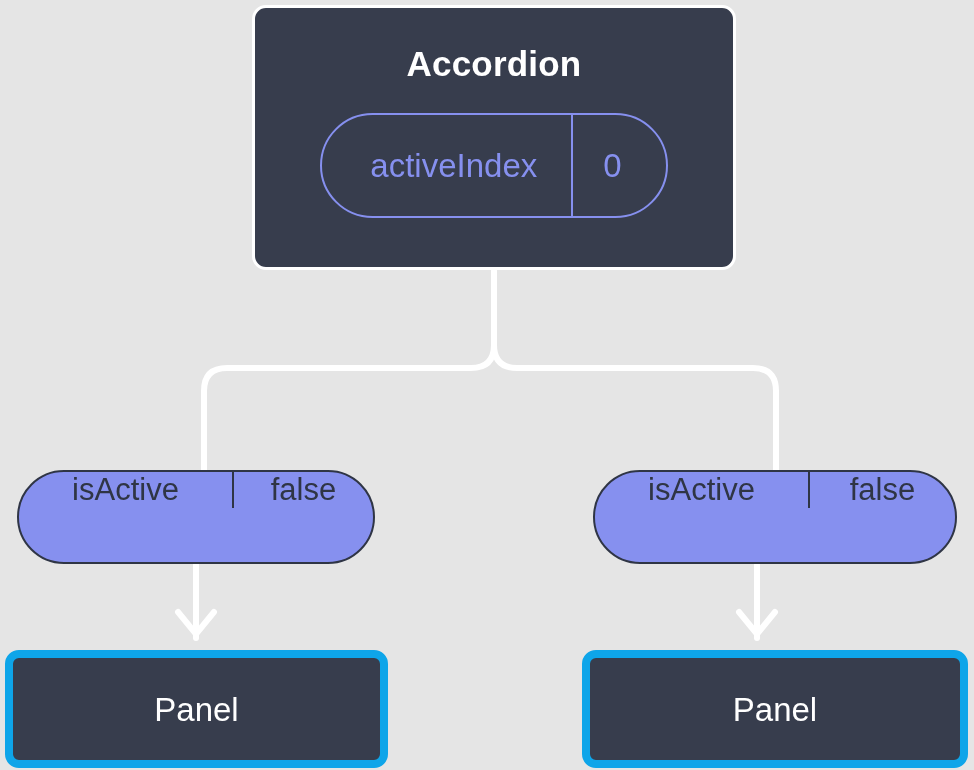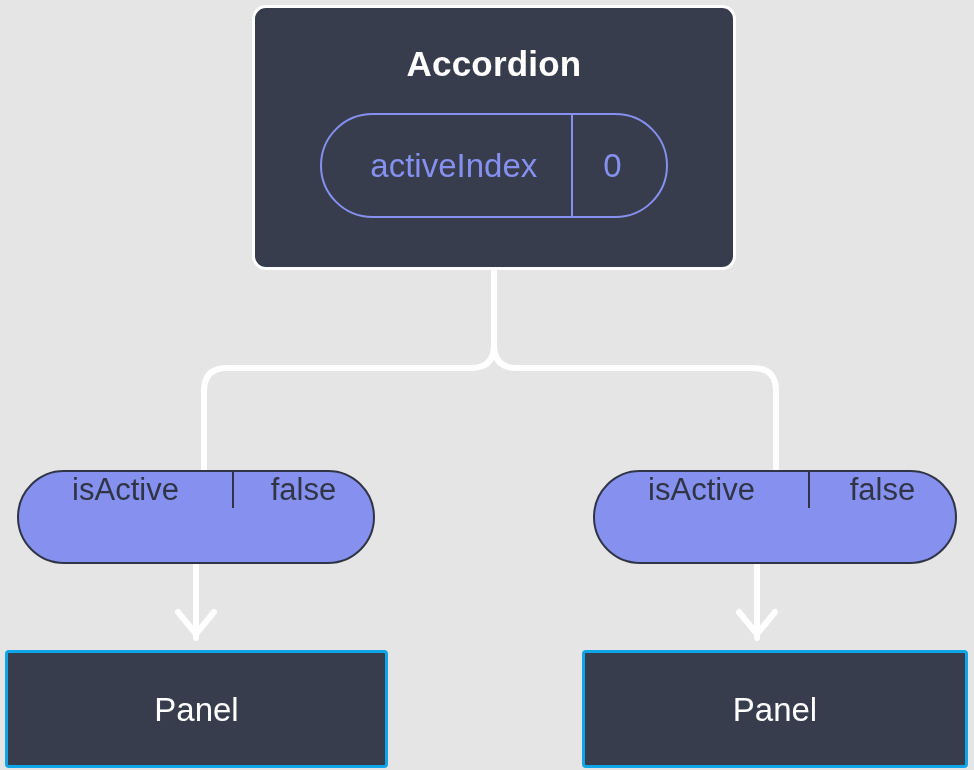--- a/index.html
+++ b/index.html
@@ -120,22 +120,22 @@
 
   #pill-right { left: 593px; top: 470px; width: 364px; }
   #pill-right .pill-key { width: 213px; }
   #pill-right .pill-val { flex: 1; }
 
   
   .panel-box {
     position: absolute;
     box-sizing: border-box;
     background: #373d4d;
-    border: 3px solid #0ea5e9;
-    border-radius: 4px;
+    border: 8px solid #0ea5e9;
+    border-radius: 14px;
     display: flex;
     align-items: center;
     justify-content: center;
   }
   .panel-box .panel-label {
     color: #ffffff;
     font-size: 33px;
     font-weight: 500;
     line-height: 1;
   }

